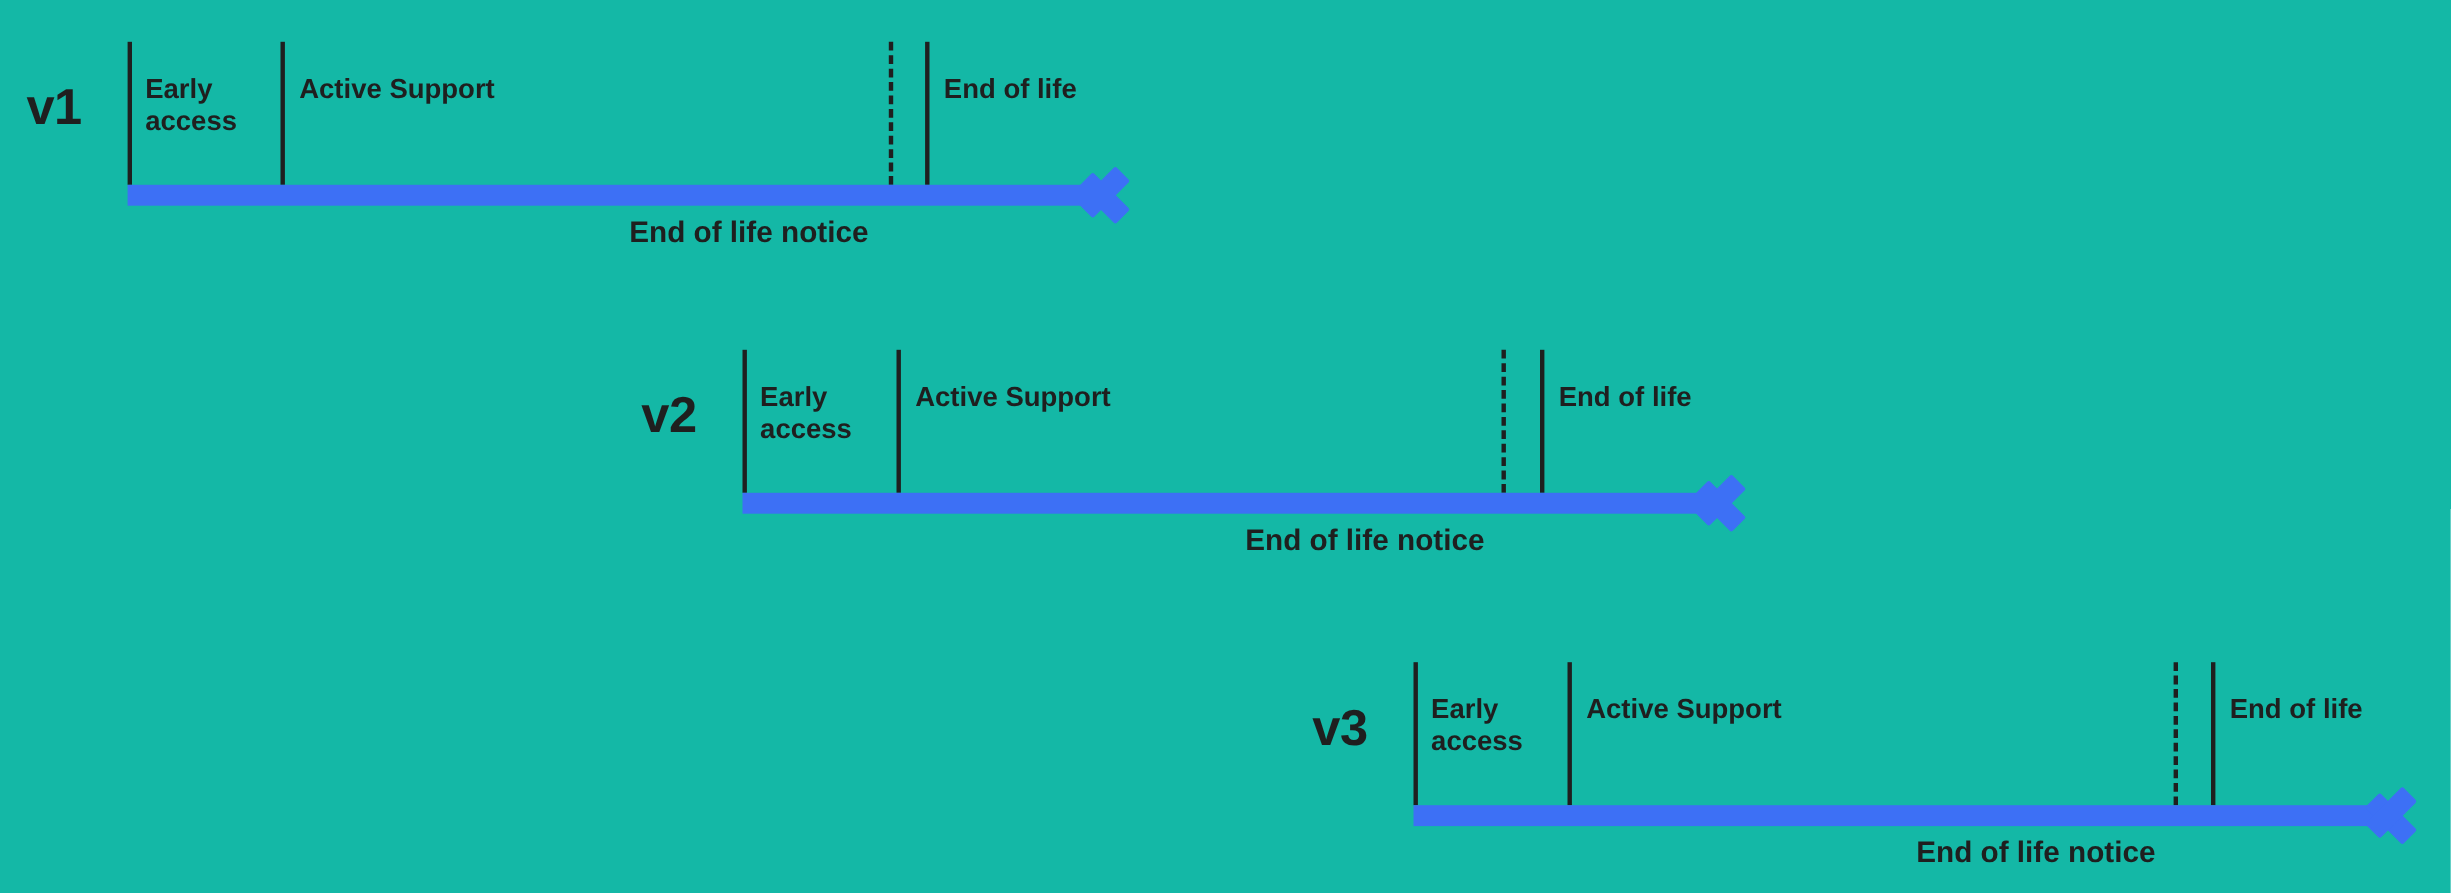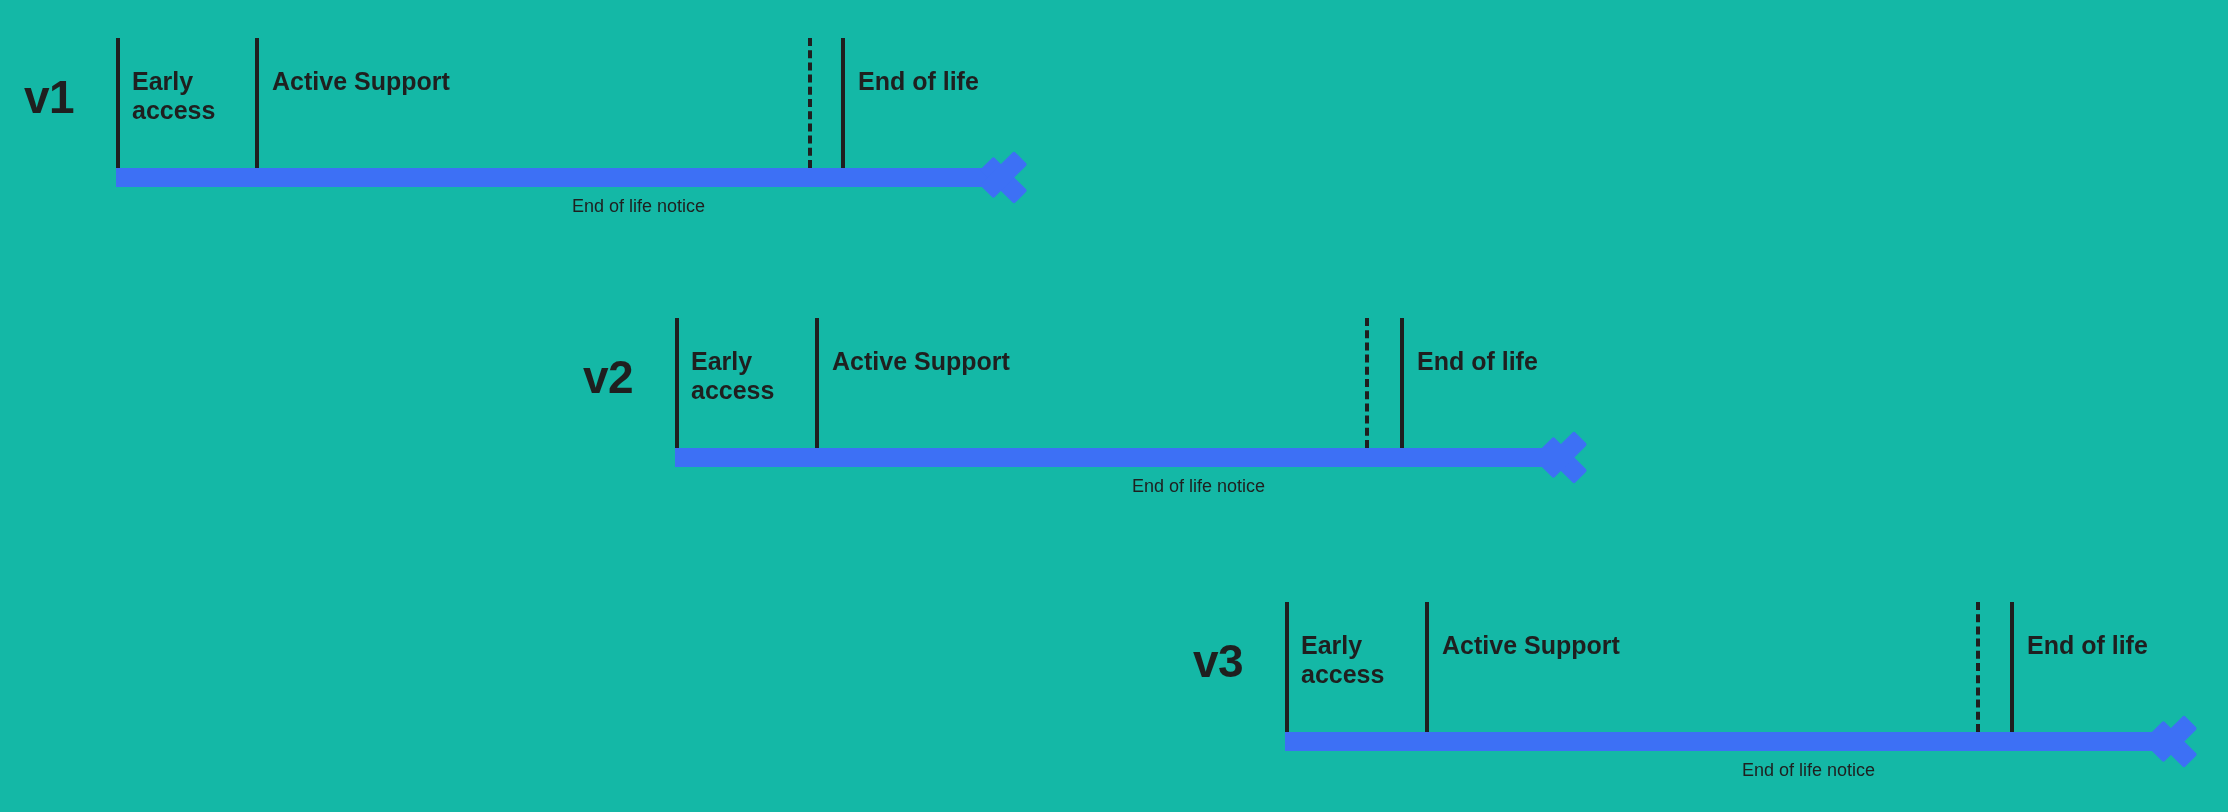--- a/index.html
+++ b/index.html
@@ -93,22 +93,22 @@
     left:-4px;
     top:17px;
     transform:rotate(-45deg);
     transform-origin:left top;
   }
 
   
   .notice-label{
     position:absolute;
     top:180px;
-    font-size:18px;
-    font-weight:normal;
+    font-size:27px;
+    font-weight:bold;
     color:#1f1f1f;
     white-space:nowrap;
   }
 </style>
 </head>
 <body>
 
 <div id="canvas">
 
   <div class="timeline" style="left:24px; top:16px; width:1040px;">

